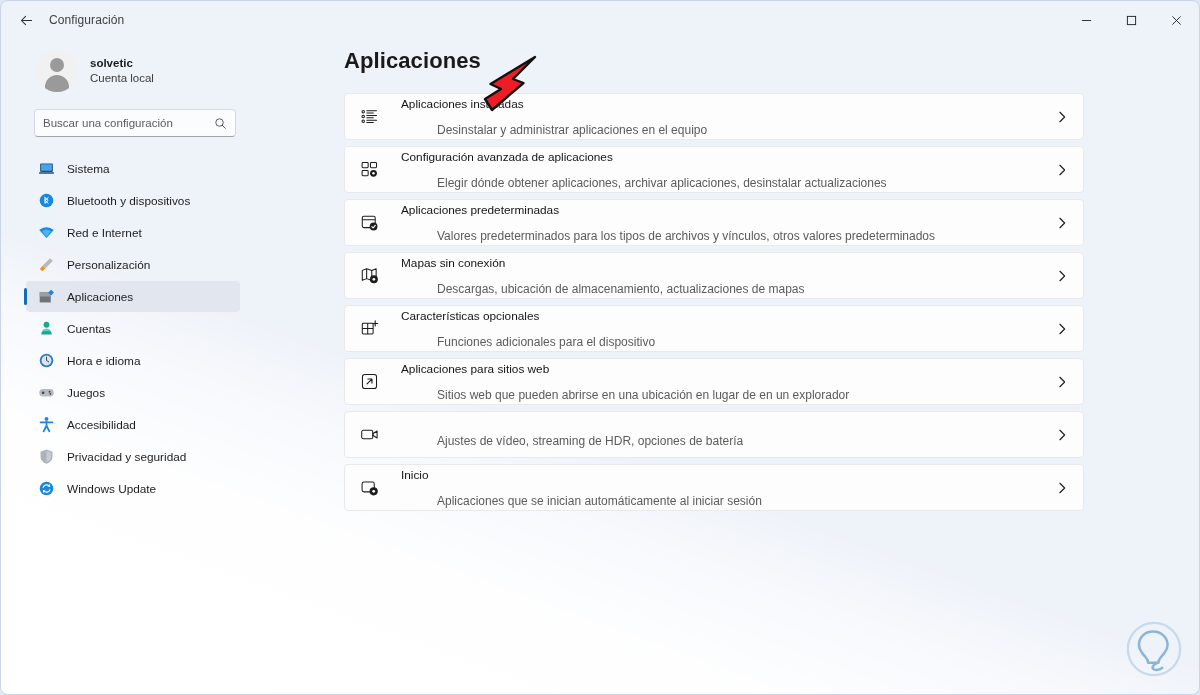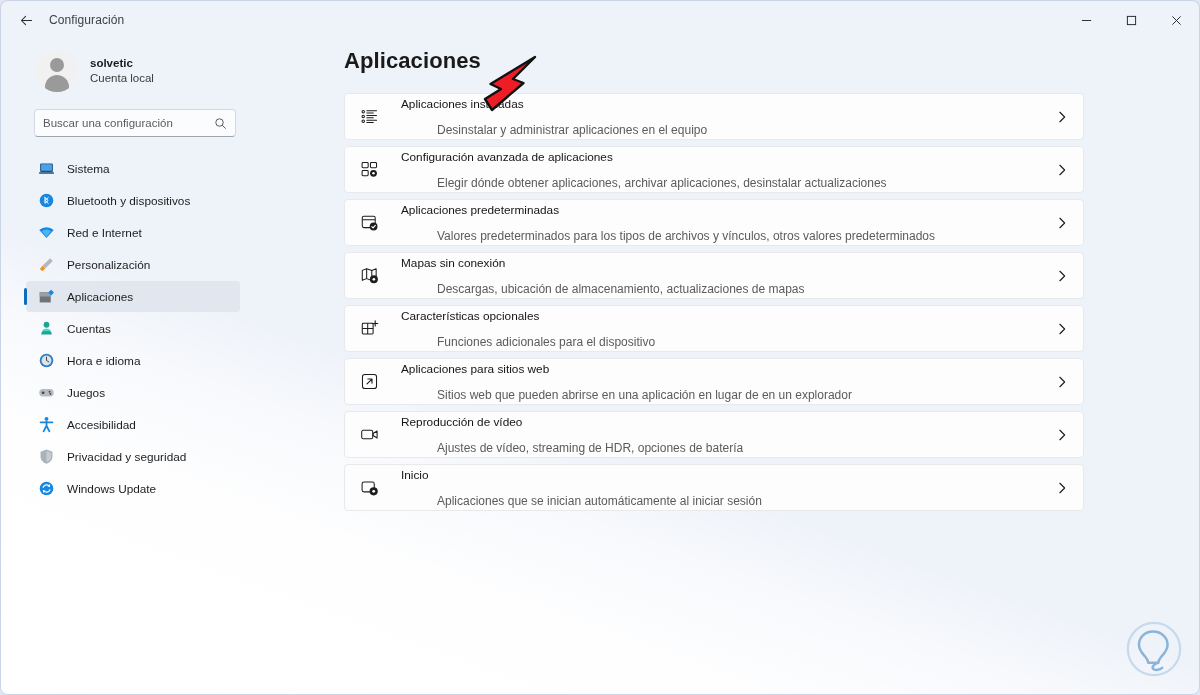--- a/index.html
+++ b/index.html
@@ -394,36 +394,35 @@
 
       <div class="card">
         <span class="card-icon">
           <svg width="19" height="19" viewBox="0 0 20 20">
             <rect x="2.6" y="2.6" width="14.8" height="14.8" rx="2.4" fill="none" stroke="#1c1c1c" stroke-width="1.1"></rect>
             <path d="M7.4 12.6 L12.6 7.4 M8.3 7.4 H12.6 V11.7" fill="none" stroke="#1c1c1c" stroke-width="1.2" stroke-linecap="round" stroke-linejoin="round"></path>
           </svg>
         </span>
         <div class="card-text">
           <div class="card-title">Aplicaciones para sitios web</div>
-          <div class="card-sub">Sitios web que pueden abrirse en una aplicación en lugar de en un explorador</div>
+          <div class="card-sub">Sitios web que pueden abrirse en una ubicación en lugar de en un explorador</div>
         </div>
         <svg class="chevron" viewBox="0 0 16 16">
           <path d="M5.6 2.6 L11 8 L5.6 13.4" fill="none" stroke="currentColor" stroke-width="1.3" stroke-linecap="round" stroke-linejoin="round"></path>
         </svg>
       </div>
 
       <div class="card">
         <span class="card-icon">
           <svg width="19" height="19" viewBox="0 0 20 20">
             <rect x="1.8" y="5.6" width="11.6" height="8.8" rx="1.6" fill="none" stroke="#1c1c1c" stroke-width="1.1"></rect>
             <path d="M13.8 9 L18 6.3 V13.7 L13.8 11 Z" fill="none" stroke="#1c1c1c" stroke-width="1.1" stroke-linejoin="round"></path>
           </svg>
         </span>
         <div class="card-text">
-          <div class="card-title">Reproducción de vídeo</div>
           <div class="card-sub">Ajustes de vídeo, streaming de HDR, opciones de batería</div>
         </div>
         <svg class="chevron" viewBox="0 0 16 16">
           <path d="M5.6 2.6 L11 8 L5.6 13.4" fill="none" stroke="currentColor" stroke-width="1.3" stroke-linecap="round" stroke-linejoin="round"></path>
         </svg>
       </div>
 
       <div class="card">
         <span class="card-icon">
           <svg width="19" height="19" viewBox="0 0 20 20">

